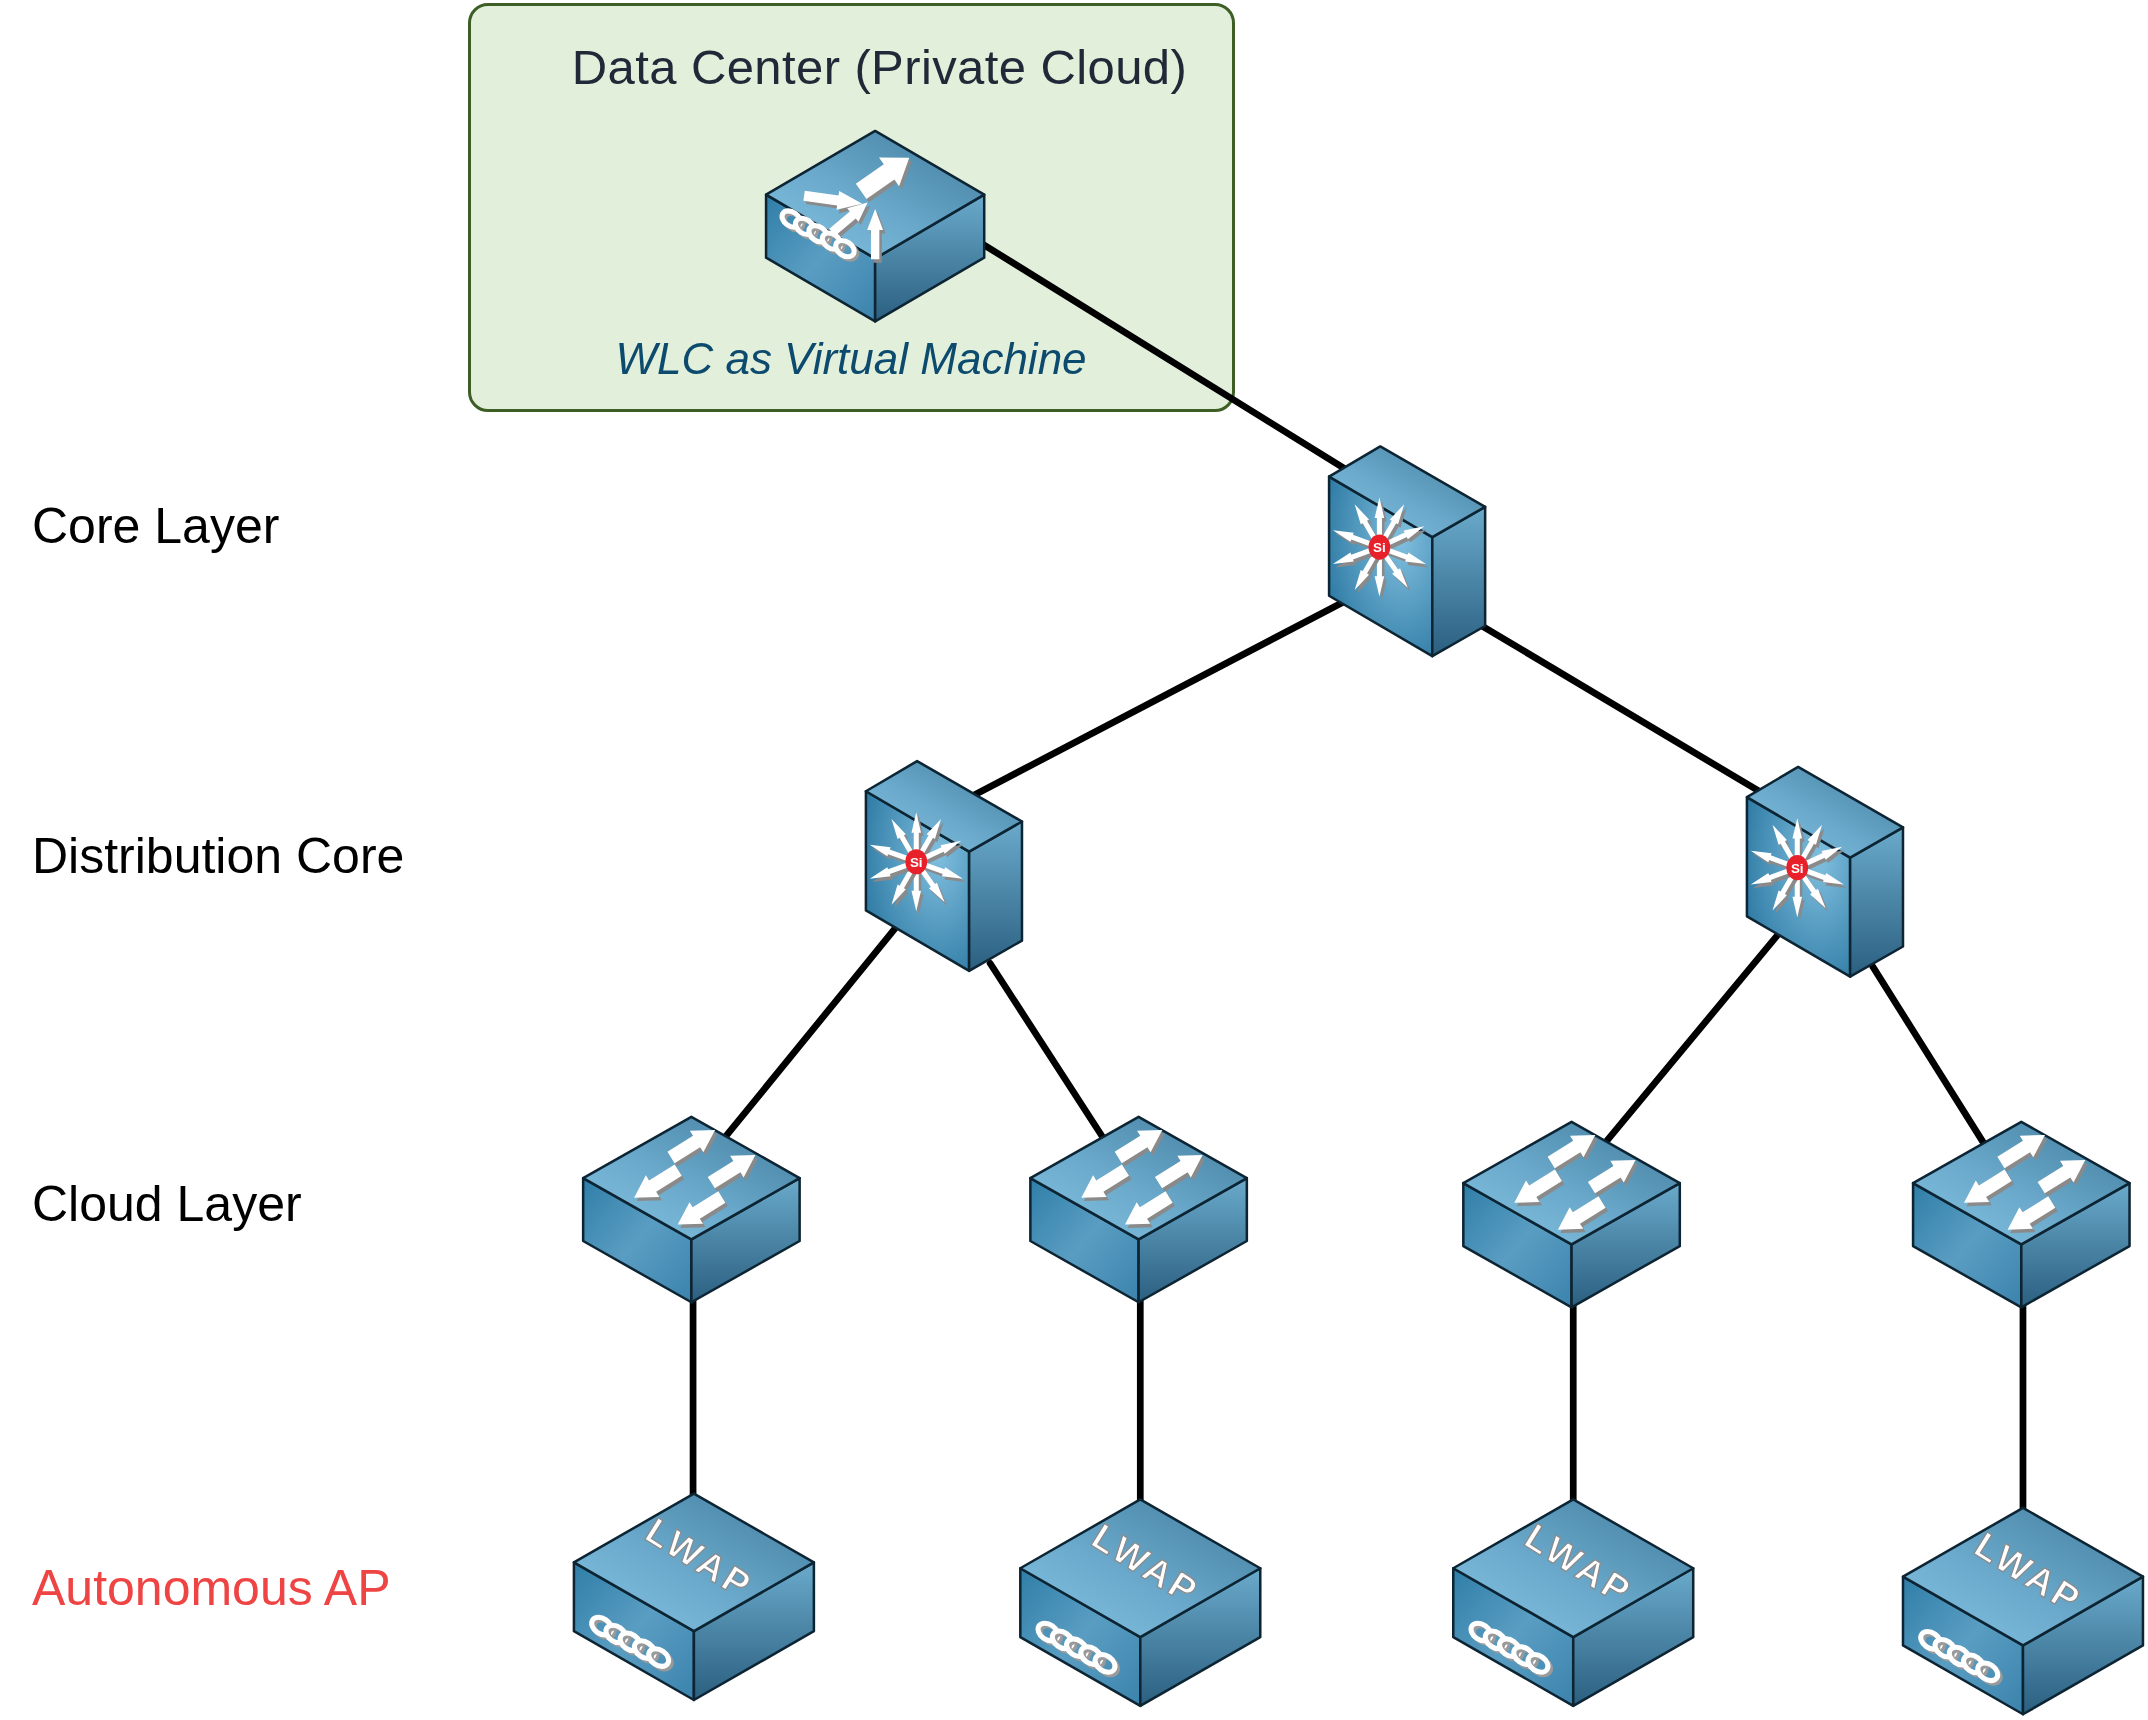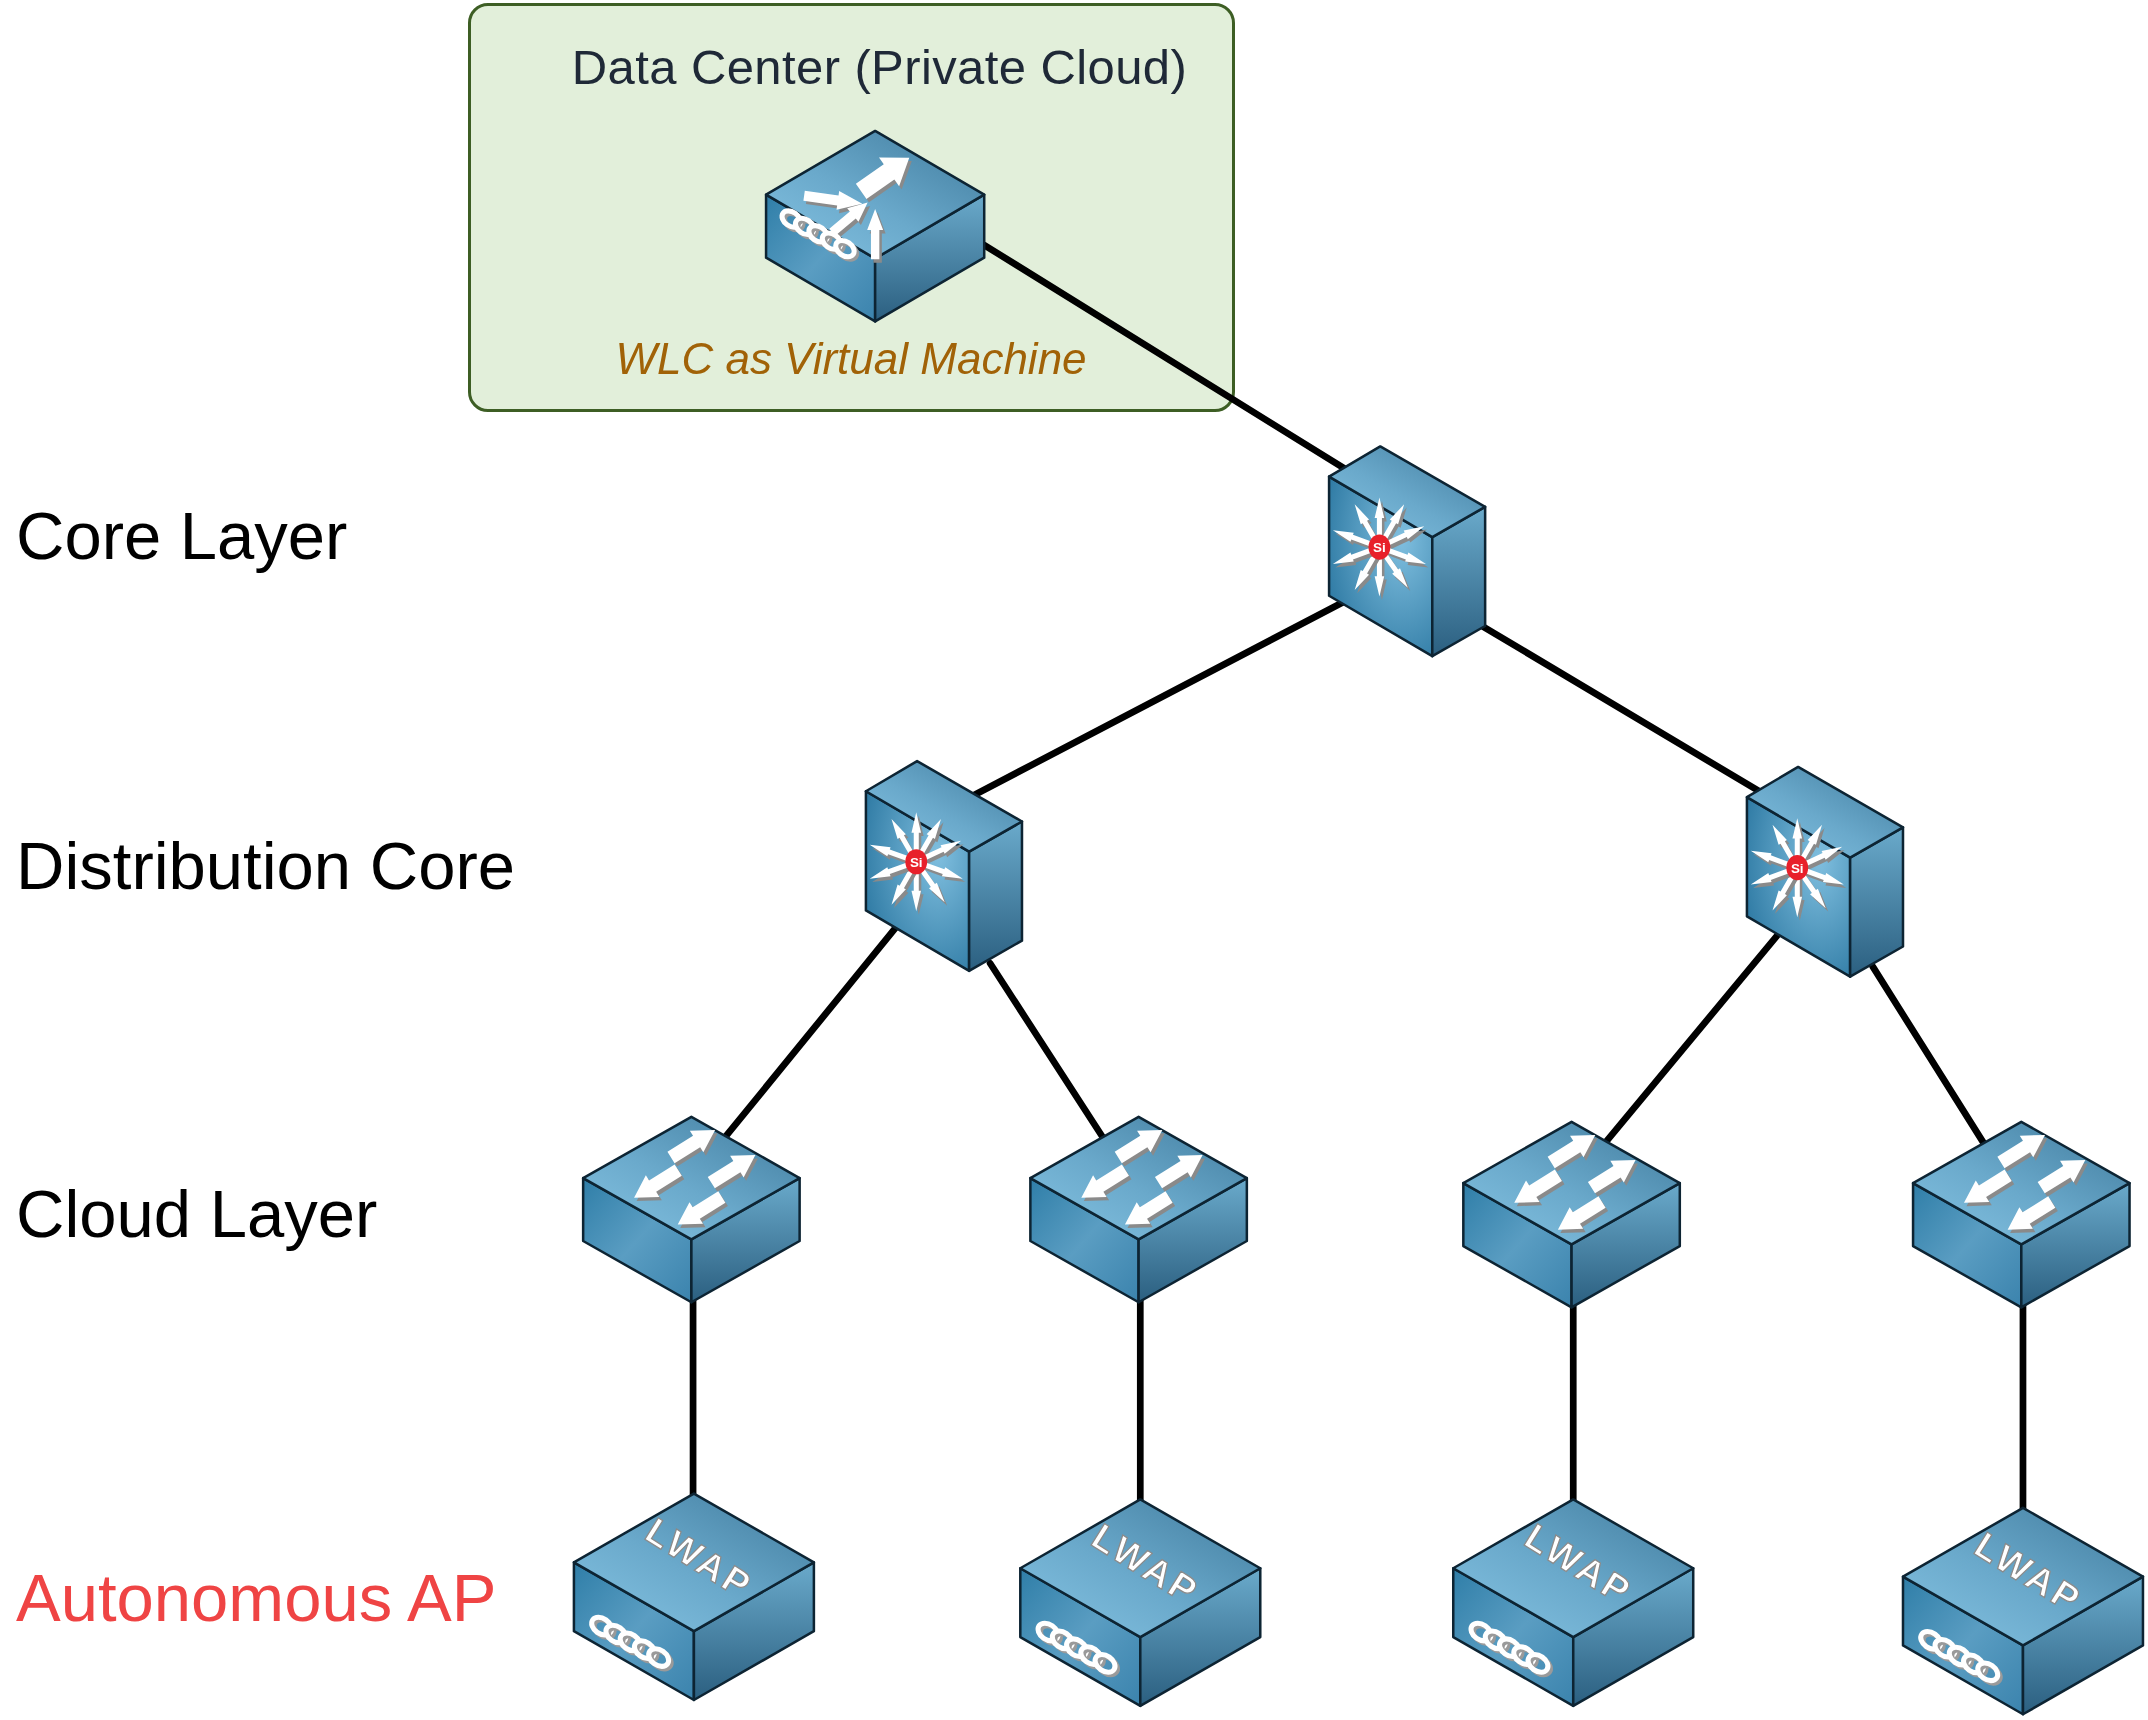--- a/index.html
+++ b/index.html
@@ -4,22 +4,22 @@
 <style>
   html, body { margin: 0; padding: 0; background: #ffffff; }
   body { width: 2148px; height: 1721px; position: relative; overflow: hidden;
          font-family: "Liberation Sans", "DejaVu Sans", sans-serif; }
   #diagram { position: absolute; left: 0; top: 0; width: 2148px; height: 1721px; }
   .dc-box { position: absolute; left: 468px; top: 3.4px; width: 767px; height: 409px;
             background: #e2efda; border: 3.4px solid #3d5e24; border-radius: 20px; box-sizing: border-box; }
   .dc-title { position: absolute; left: 468px; top: 39px; width: 823px; text-align: center;
               font-size: 49px; color: #1f2937; letter-spacing: 0.4px; white-space: nowrap; }
   .wlc-label { position: absolute; left: 503px; top: 334px; width: 696px; text-align: center;
-               font-size: 44px; font-style: italic; color: #a16207; white-space: nowrap; }
-  .layer-label { position: absolute; left: 16px; font-size: 67px; color: #000; white-space: nowrap; }
+               font-size: 44px; font-style: italic; color: #0c4a6e; white-space: nowrap; }
+  .layer-label { position: absolute; left: 32px; font-size: 50px; color: #000; white-space: nowrap; }
   #lbl-core { top: 497px; }
   #lbl-dist { top: 827px; }
   #lbl-access { top: 1175px; }
   #lbl-ap { top: 1559px; color: #ef4444; }
   svg text { font-family: "Liberation Sans", "DejaVu Sans", sans-serif; }
 </style>
 </head>
 <body>
 
 <div class="dc-box"></div>

